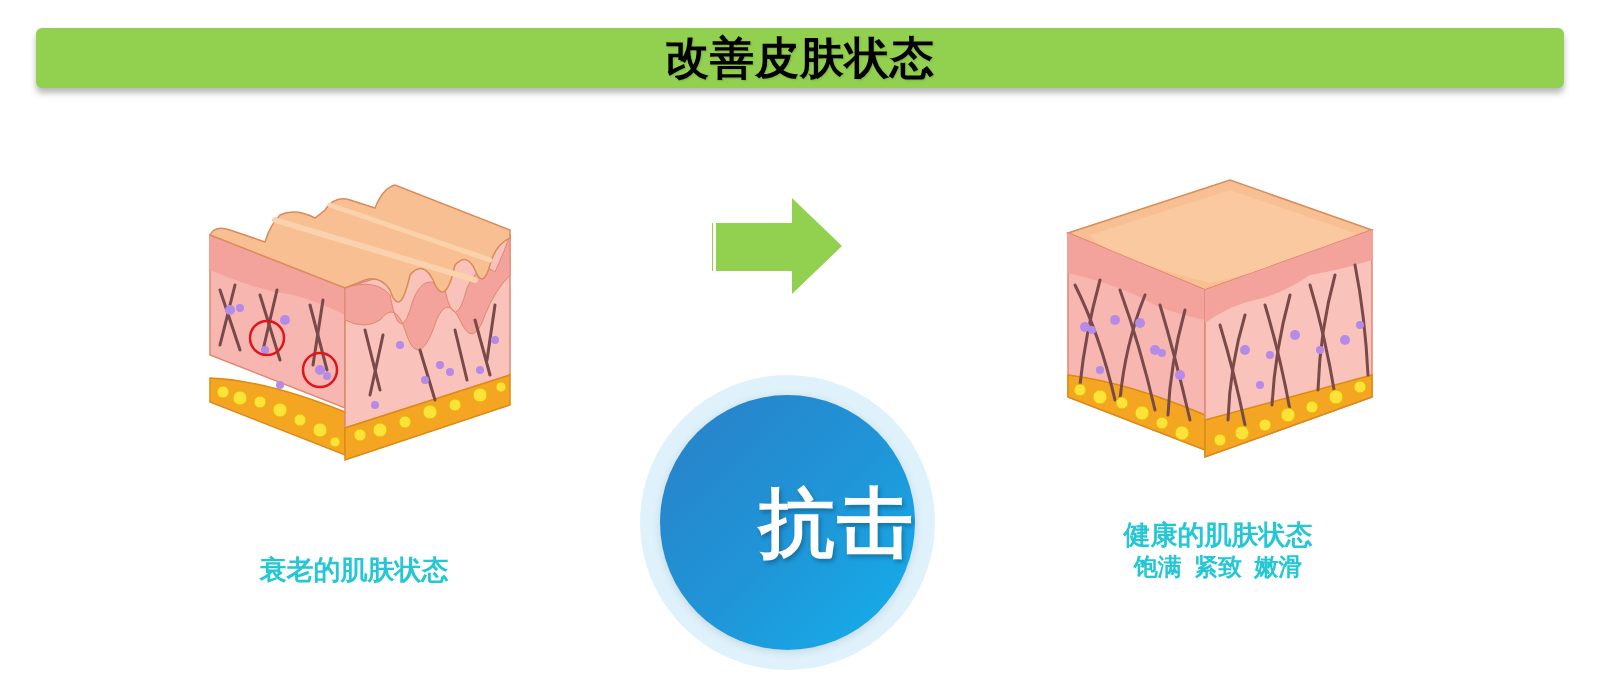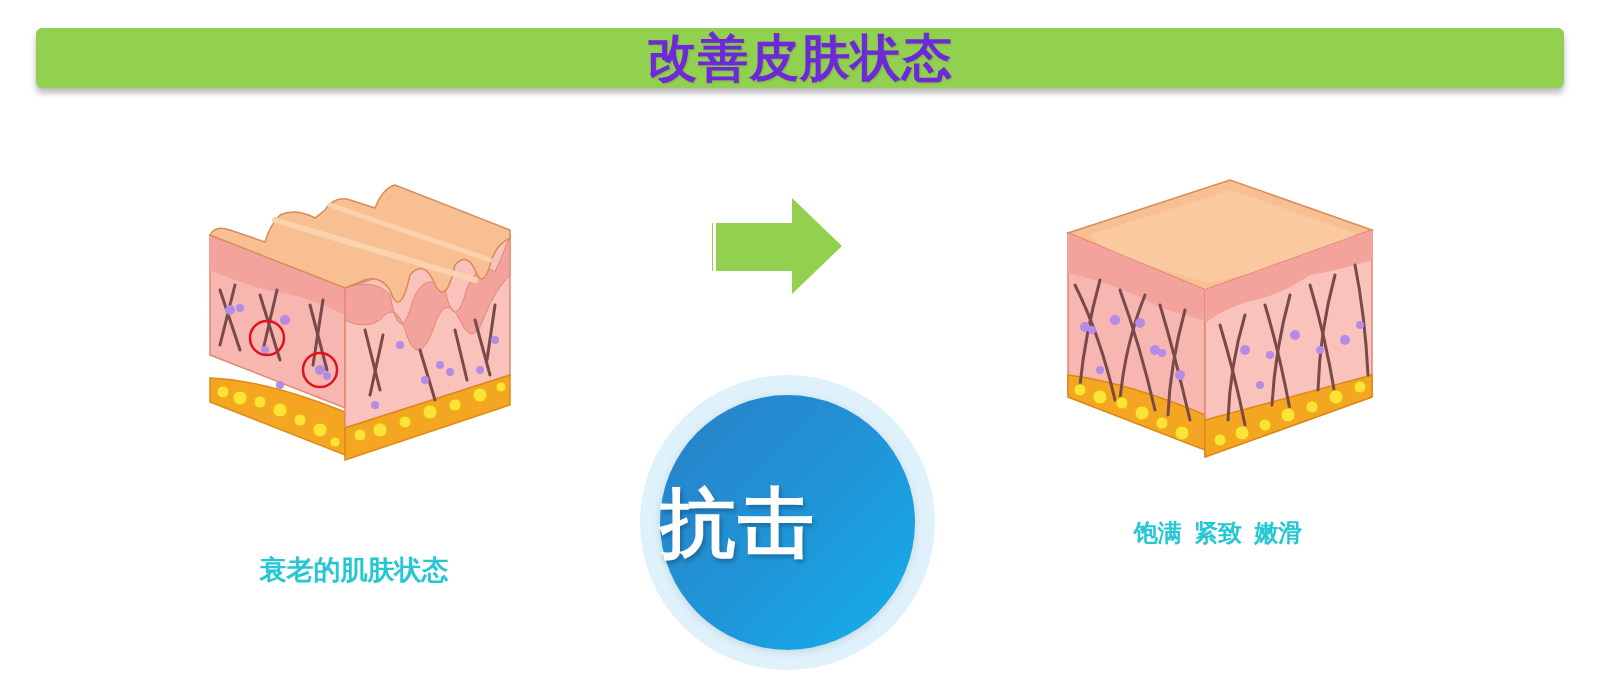--- a/index.html
+++ b/index.html
@@ -7,38 +7,38 @@
     width: 1600px; height: 697px; position: relative; overflow: hidden;
     font-family: "DejaVu Sans", "Liberation Sans", sans-serif;
   }
   .banner {
     position: absolute; left: 36px; top: 28px; width: 1528px; height: 60px;
     background: #92d050; border-radius: 6px;
     box-shadow: 0 5px 6px rgba(0,0,0,0.28);
     display: flex; align-items: center; justify-content: center;
   }
   .banner-title {
-    color: #6d28d9; font-size: 50px; font-weight: bold; letter-spacing: 1px;
+    color: #000000; font-size: 44px; font-weight: bold; letter-spacing: 1px;
     text-shadow: 1px 1px 2px rgba(0,0,0,0.15);
   }
   .skin { position: absolute; }
   .skin-aged { left: 205px; top: 180px; width: 320px; height: 290px; }
   .skin-healthy { left: 1060px; top: 175px; width: 320px; height: 290px; }
 
   .arrow { position: absolute; left: 712px; top: 198px; width: 150px; height: 100px; }
 
   .badge-outer {
     position: absolute; left: 640px; top: 375px; width: 295px; height: 295px;
     border-radius: 50%; background: #dff2fb;
   }
   .badge-inner {
     position: absolute; left: 20px; top: 20px; width: 255px; height: 255px;
     border-radius: 50%;
     background: linear-gradient(135deg, #2a7fc7 0%, #1f96d8 55%, #14b0ec 100%);
-    display: flex; flex-direction: column; align-items: flex-start; justify-content: center;
+    display: flex; flex-direction: column; align-items: flex-end; justify-content: center;
     box-shadow: 0 2px 8px rgba(0,0,0,0.12);
   }
   .badge-line {
     color: #ffffff; font-weight: bold; font-size: 76px; line-height: 88px;
     letter-spacing: 2px; text-shadow: 2px 3px 4px rgba(0,0,0,0.25);
   }
 
   .caption {
     position: absolute; width: 300px; text-align: center;
     color: #25c7d4; font-weight: bold;
@@ -209,14 +209,15 @@
   <div class="badge-inner">
     <span class="badge-line">抗击</span>
   </div>
 </div>
 
 <div class="caption caption-aged">
   <div class="caption-title">衰老的肌肤状态</div>
 </div>
 
 <div class="caption caption-healthy">
+  <div class="caption-title">健康的肌肤状态</div>
   <div class="caption-sub">饱满 紧致 嫩滑</div>
 </div>
 
 </body></html>

